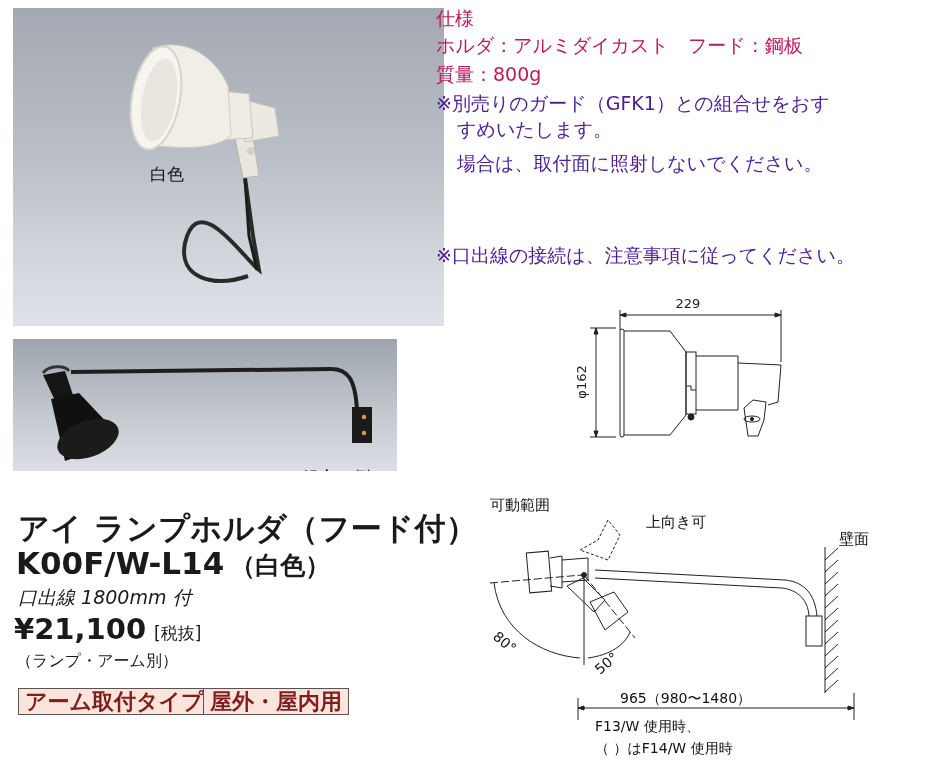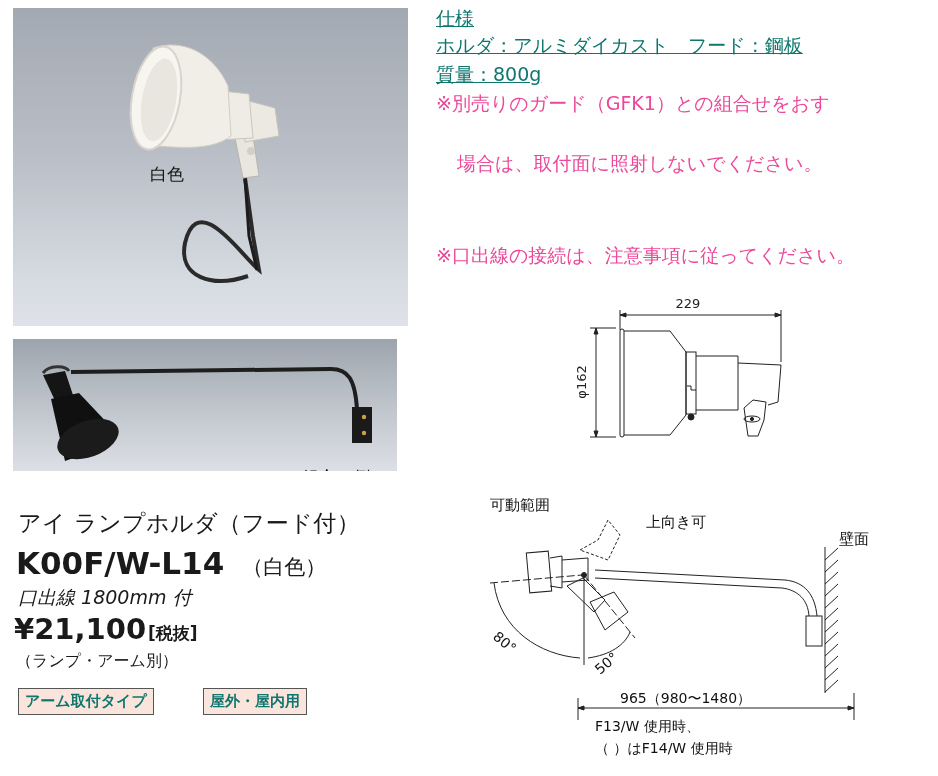--- a/index.html
+++ b/index.html
@@ -1,37 +1,37 @@
 <!DOCTYPE html>
 <html><head>
 <meta charset="utf-8">
 <style>
   html, body { margin:0; padding:0; background:#ffffff; }
   body { width:938px; height:776px; position:relative; overflow:hidden;
          font-family:"DejaVu Sans","Liberation Sans",sans-serif; color:#1a1a1a; }
   .abs { position:absolute; }
   .photo { position:absolute; overflow:hidden; }
-  #photo1 { left:13px; top:8px; width:395px; height:318px;
+  #photo1 { left:13px; top:8px; width:431px; height:318px;
             background:linear-gradient(180deg,#a3a9b2 0%,#b9bec6 45%,#d6dae1 85%,#dfe2e8 100%); }
   #photo2 { left:13px; top:339px; width:384px; height:132px;
             background:linear-gradient(180deg,#9ea4ad 0%,#bfc4cb 50%,#dcdfe5 100%); }
   .photo-caption { position:absolute; font-size:17px; color:#111; }
-  .title { left:18px; top:508px; font-size:23px; font-weight:normal; letter-spacing:0.5px; }
+  .title { left:18px; top:508px; font-size:31px; font-weight:bold; letter-spacing:0.5px; }
   .model { left:16px; top:545px; font-size:31px; font-weight:bold; letter-spacing:0px; }
-  .model .color-note { font-size:21px; font-weight:normal; margin-left:18px; }
+  .model .color-note { font-size:25px; font-weight:bold; margin-left:6px; }
   .cord { left:18px; top:585px; font-size:19px;font-style:italic; }
   .price { left:14px; top:612px; font-size:29px; font-weight:bold; }
-  .price .tax { font-size:17px; font-weight:bold; margin-left:2px; }
+  .price .tax { font-size:17px; font-weight:normal; margin-left:8px; }
   .sep-note { left:16px; top:651px; font-size:16px; }
   .badge { position:absolute; top:688px; height:25px; line-height:25px; padding:0 6px;
-           background:#fbe4dc; border:1.5px solid #555; font-size:15px; font-weight:bold; color:#0f766e; }
+           background:#fbe4dc; border:1.5px solid #555; font-size:22px; font-weight:bold; color:#7f1d1d; }
   #badge1 { left:18px; }
   #badge2 { left:203px; }
-  .spec { left:436px; font-size:19px; color:#0f766e; line-height:24px;text-decoration:underline; }
-  .note { left:436px; font-size:19px; color:#ec4899; line-height:26px; }
+  .spec { left:436px; font-size:19px; color:#be185d; line-height:24px; }
+  .note { left:436px; font-size:19px; color:#4c1d95; line-height:26px; }
   .note .indent { padding-left:21px; display:block; }
   svg text { font-family:"DejaVu Sans","Liberation Sans",sans-serif; }
 </style>
 </head>
 <body>
 
 <div id="photo1" class="photo">
   <svg width="384" height="318" viewBox="0 0 384 318">
 
     <path d="M232 170 L240 228 L246 262 C 230 250, 185 180, 172 235 C 165 270, 200 280, 235 268" fill="none" stroke="#2a2a2a" stroke-width="4"></path>
@@ -78,20 +78,21 @@
 <div class="abs sep-note">（ランプ・アーム別）</div>
 <div id="badge1" class="badge">アーム取付タイプ</div>
 <div id="badge2" class="badge">屋外・屋内用</div>
 
 <div class="abs spec" style="top:6px;">仕様</div>
 <div class="abs spec" style="top:33px;">ホルダ：アルミダイカスト　フード：鋼板</div>
 <div class="abs spec" style="top:62px;">質量：800g</div>
 
 <div class="abs note" style="top:90px;">
   <span>※別売りのガード（GFK1）との組合せをおす</span>
+  <span class="indent">すめいたします。</span>
 </div>
 <div class="abs note" style="top:150px;">
   <span class="indent">場合は、取付面に照射しないでください。</span>
 </div>
 <div class="abs note" style="top:242px;">※口出線の接続は、注意事項に従ってください。</div>
 
 <svg class="abs" style="left:570px;top:290px;" width="250" height="160" viewBox="0 0 250 160">
   <g stroke="#222" fill="none" stroke-width="1">
     <line x1="50" y1="25" x2="211" y2="25"></line>
     <line x1="50" y1="20" x2="50" y2="40"></line>

